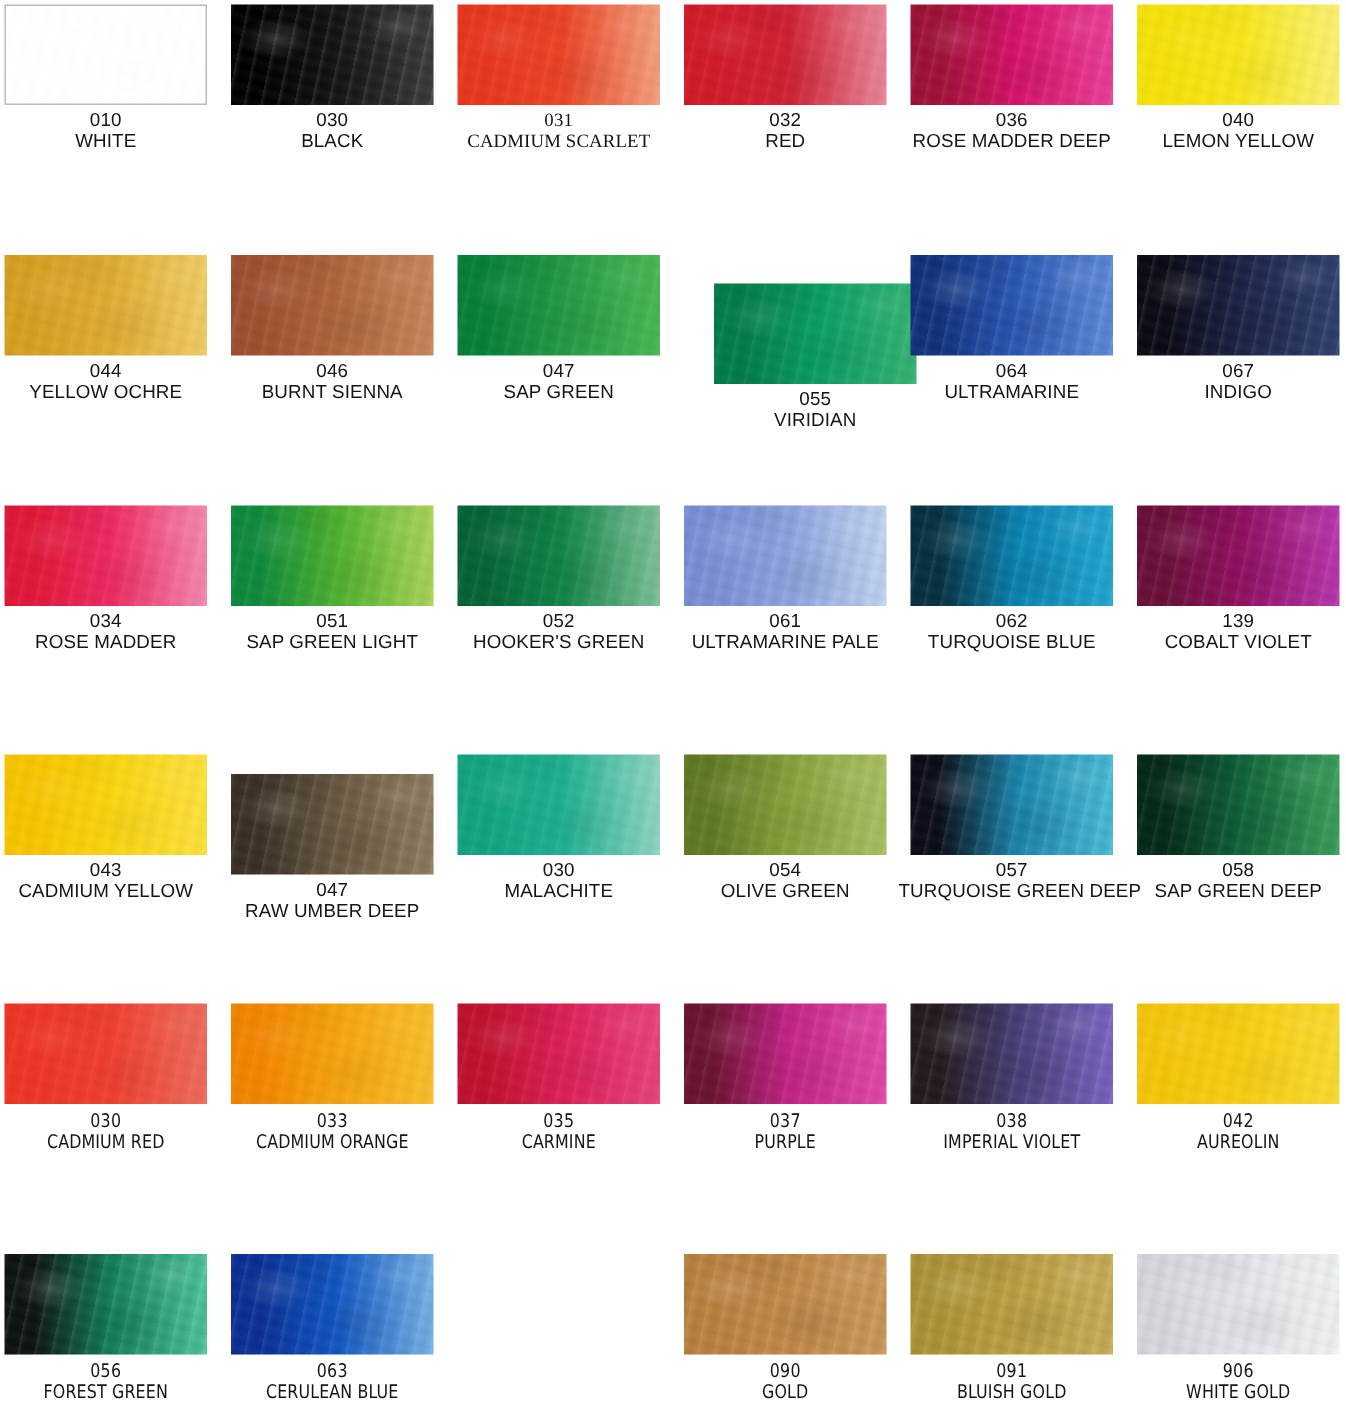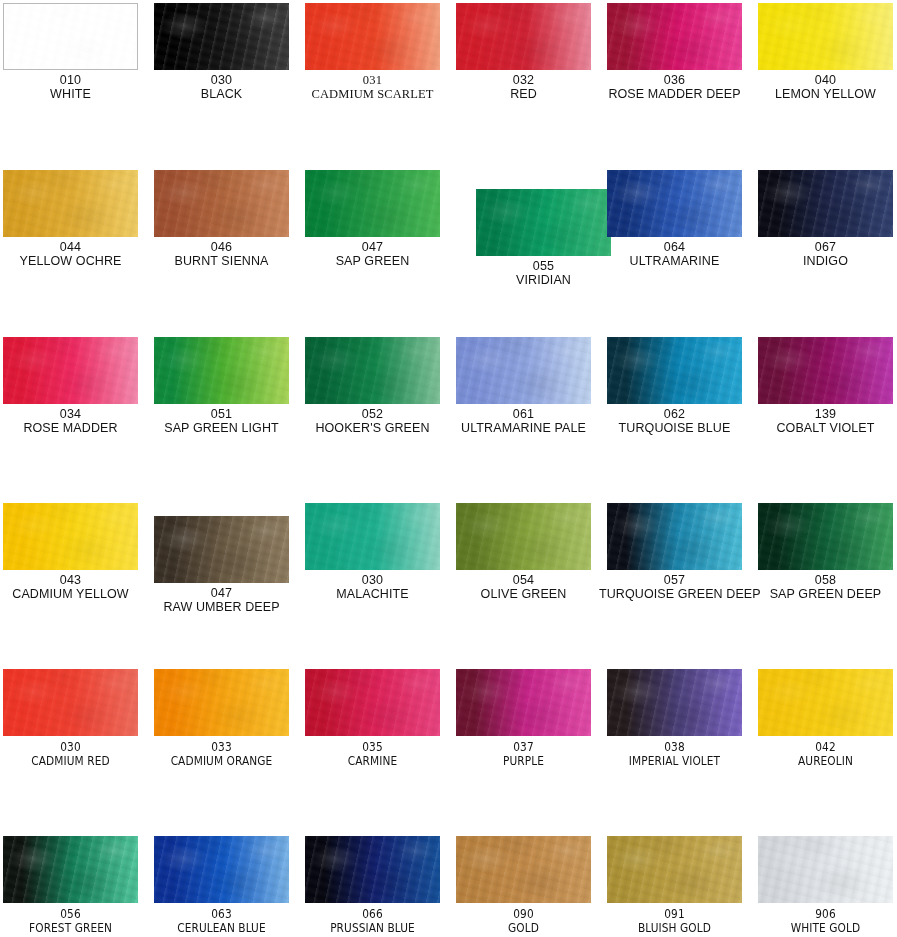--- a/index.html
+++ b/index.html
@@ -395,30 +395,20 @@
     <div class="swatch-cell row-condensed" style="left: 146px; top: 836px;">
       <div class="swatch-chip" style="background: linear-gradient(90deg, rgb(10, 47, 150) 0%, rgb(10, 47, 150) 14%, rgb(17, 88, 196) 52%, rgb(119, 178, 230) 100%);">
         <div class="grain" style="opacity: 0.252;"></div>
         <div class="mottle" style="opacity: 0.336;"></div>
       </div>
       <div class="swatch-label">
         <span class="swatch-code">063</span>
         <span class="swatch-name">CERULEAN BLUE</span>
       </div>
     </div>
-    <div class="swatch-cell row-condensed" style="left: 297px; top: 836px;">
-      <div class="swatch-chip" style="background: linear-gradient(90deg, rgb(5, 6, 15) 0%, rgb(5, 6, 15) 14%, rgb(17, 31, 110) 52%, rgb(20, 80, 154) 100%);">
-        <div class="grain" style="opacity: 0.27;"></div>
-        <div class="mottle" style="opacity: 0.36;"></div>
-      </div>
-      <div class="swatch-label">
-        <span class="swatch-code">066</span>
-        <span class="swatch-name">PRUSSIAN BLUE</span>
-      </div>
-    </div>
     <div class="swatch-cell row-condensed" style="left: 448px; top: 836px;">
       <div class="swatch-chip" style="background: linear-gradient(90deg, rgb(185, 130, 63) 0%, rgb(185, 130, 63) 14%, rgb(194, 138, 73) 52%, rgb(201, 151, 89) 100%);">
         <div class="grain" style="opacity: 0.24;"></div>
         <div class="mottle" style="opacity: 0.32;"></div>
       </div>
       <div class="swatch-label">
         <span class="swatch-code">090</span>
         <span class="swatch-name">GOLD</span>
       </div>
     </div>

